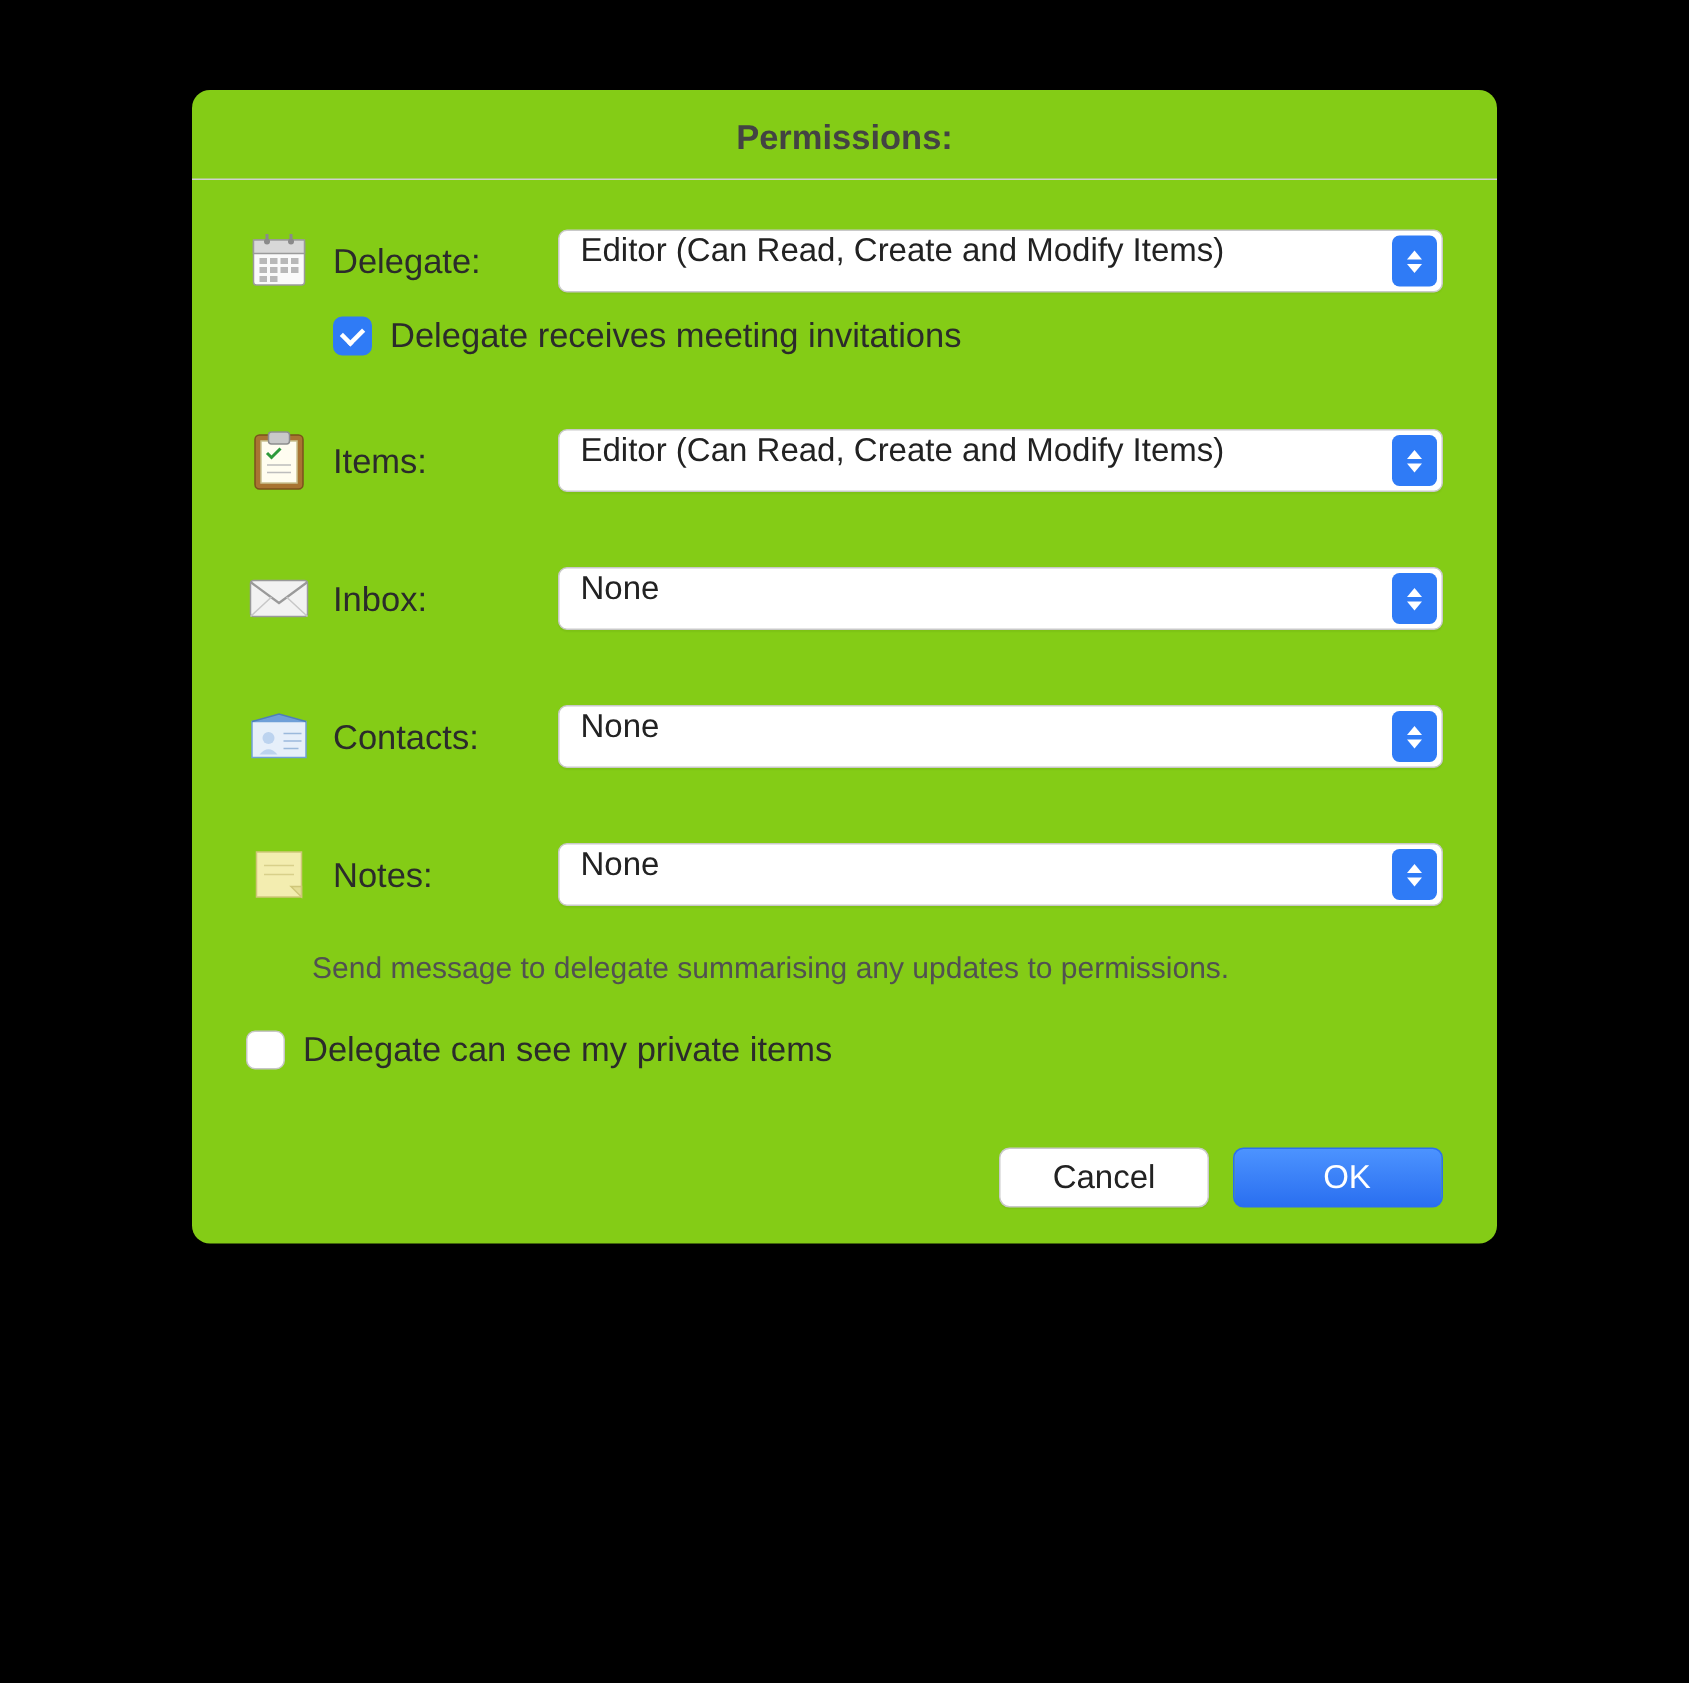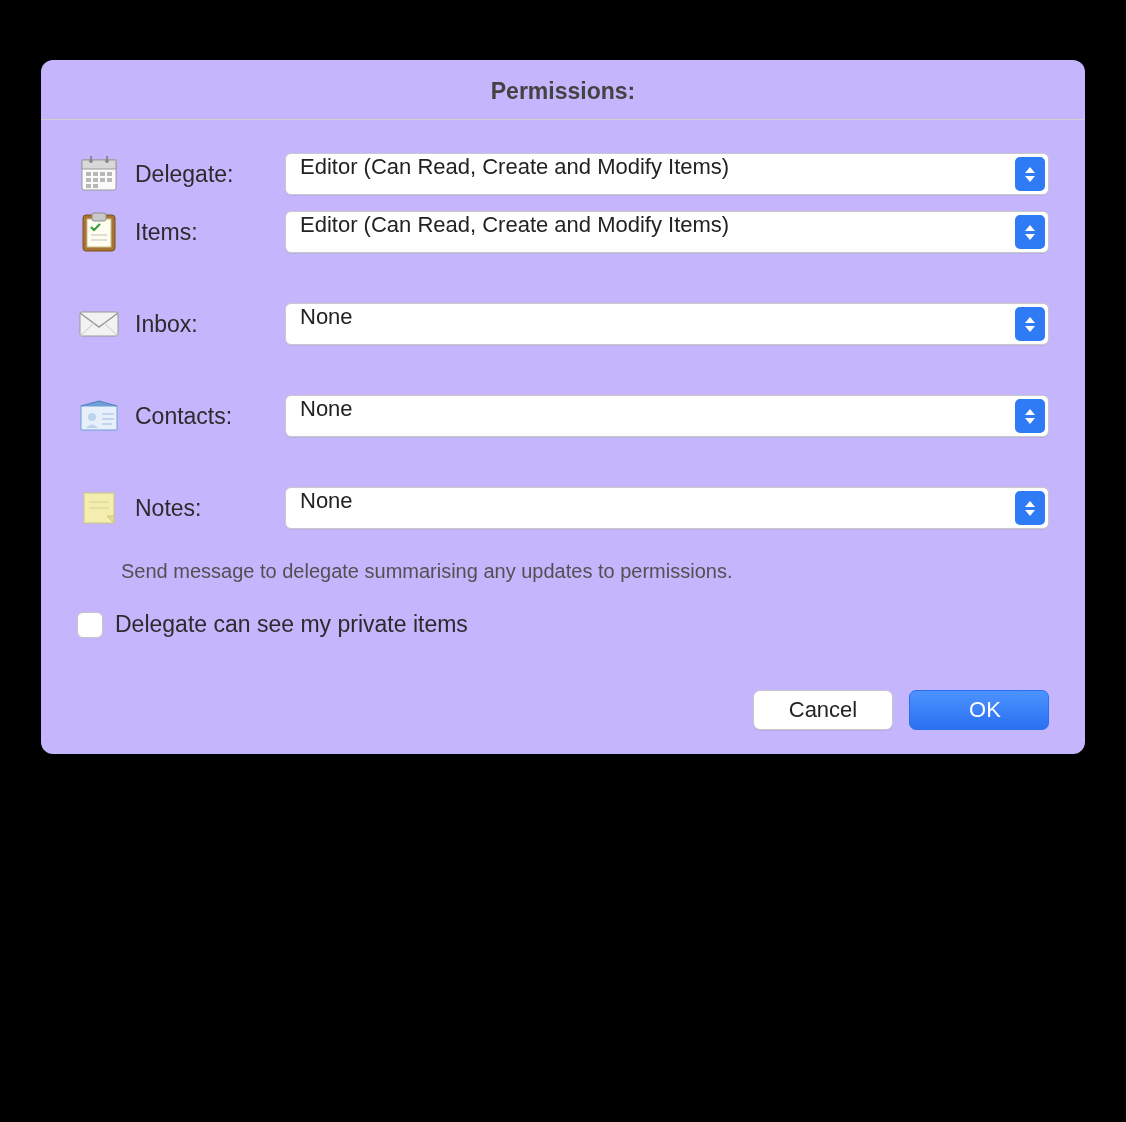--- a/index.html
+++ b/index.html
@@ -7,22 +7,22 @@
       background: #000;
       width: 1126px;
       height: 1122px;
       font-family: -apple-system, BlinkMacSystemFont, "Helvetica Neue", sans-serif;
       display: flex;
       align-items: flex-start;
       justify-content: center;
       padding-top: 60px;
     }
     .dialog {
-      width: 1044px;
-      background: #c4b5fd;
+      width: 870px;
+      background: #84cc16;
       border-radius: 12px;
       box-shadow: 0 20px 60px rgba(0,0,0,0.5);
       overflow: hidden;
     }
     .dialog-header {
       text-align: center;
       padding: 18px 0 14px;
       border-bottom: 1px solid #d0d0d0;
     }
     .dialog-title {
@@ -211,20 +211,26 @@
       <div class="perm-label">Delegate:</div>
       <div class="select-wrap">
         <span class="select-text">Editor (Can Read, Create and Modify Items)</span>
         <div class="select-stepper">
           <div class="stepper-arrow-up"></div>
             <div class="stepper-arrow-down"></div>
         </div>
       </div>
     </div>
 
+    <div class="sub-row">
+      <div class="checkbox checked">
+        <div class="checkmark"></div>
+      </div>
+      <div class="check-label">Delegate receives meeting invitations</div>
+    </div>
 
     <div class="perm-row with-gap">
       <div class="icon-box">
         <svg width="38" height="42" viewBox="0 0 38 42">
           <rect x="3" y="4" width="32" height="36" rx="3" fill="#a87432" stroke="#7b511c"></rect>
           <rect x="7" y="8" width="24" height="28" fill="#fffdf0" stroke="#c9c190"></rect>
           <rect x="12" y="2" width="14" height="8" rx="2" fill="#c9c9c9" stroke="#8d8d8d"></rect>
           <path d="M11 16 l3 3 l6 -6" stroke="#2e9a3b" stroke-width="2" fill="none"></path>
           <line x1="11" y1="24" x2="27" y2="24" stroke="#bdbdbd"></line>
           <line x1="11" y1="29" x2="27" y2="29" stroke="#bdbdbd"></line>

